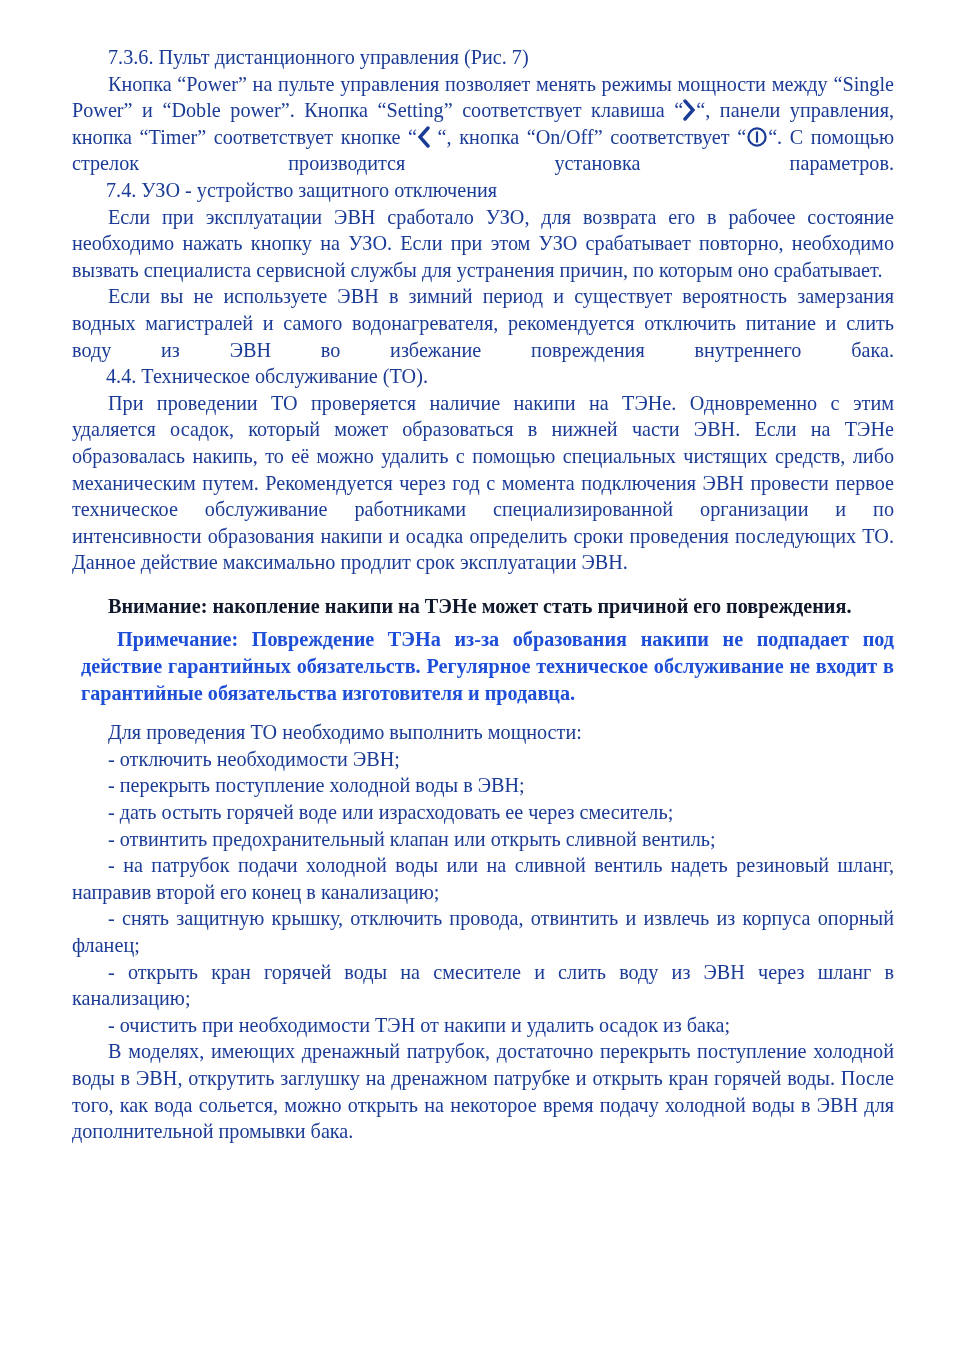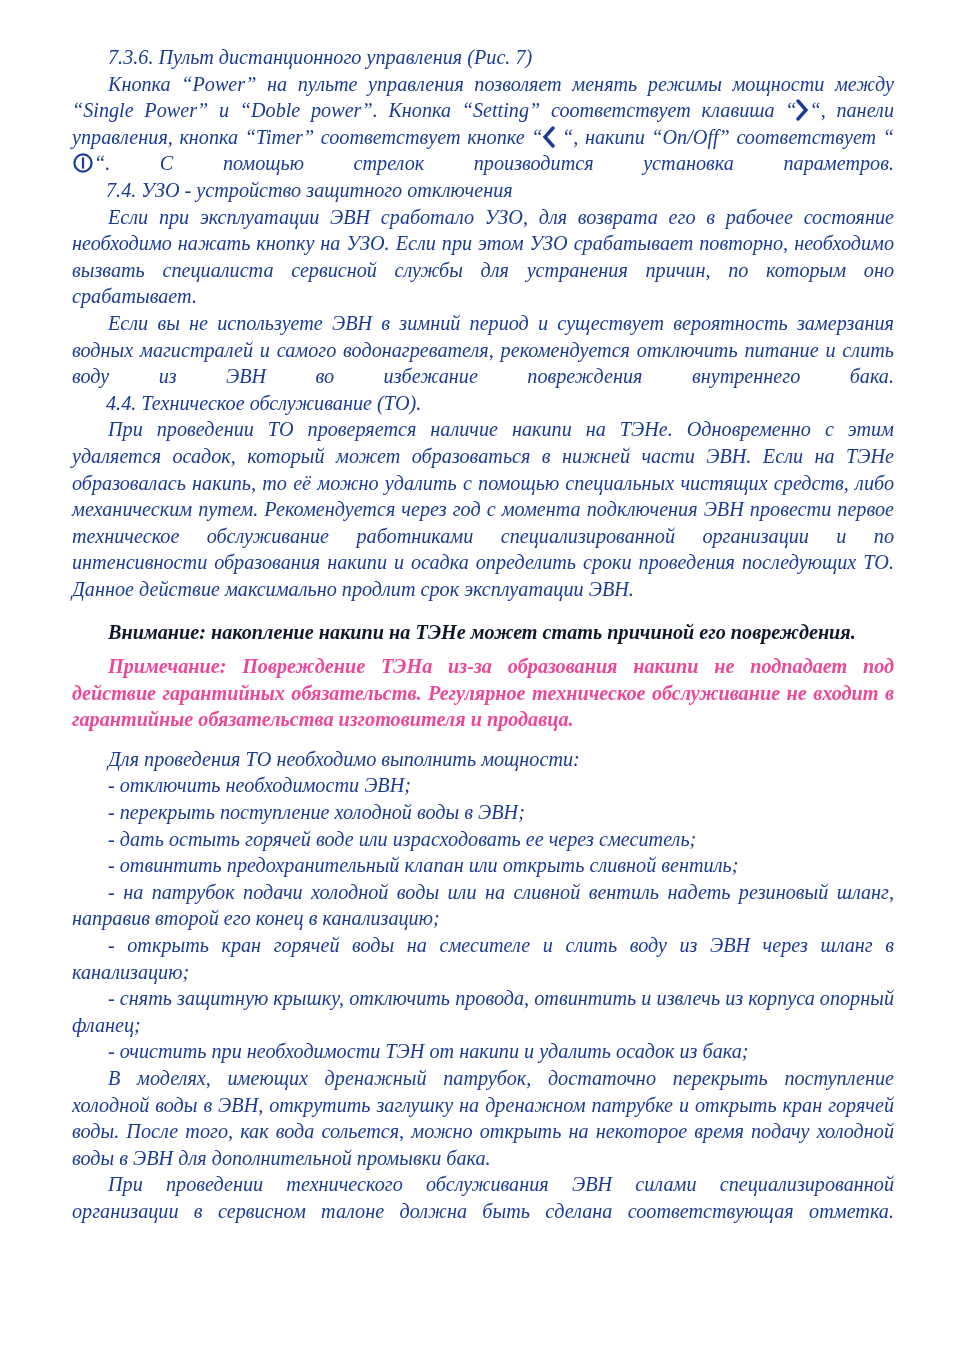--- a/index.html
+++ b/index.html
@@ -27,21 +27,20 @@
   }
   p {
     margin: 0;
     font-size: 20.2px;
     line-height: 26.6px;
     color: #1a3b96;
     text-align: justify;
     text-justify: inter-word;
     -webkit-hyphens: none;
     hyphens: none;
-    font-style: italic;
   }
   
   .head-line {
     text-align: left;
     text-indent: 36px;
   }
   .head-line-sm {
     text-align: left;
     text-indent: 34px;
   }
@@ -65,24 +64,25 @@
     text-align: justify;
   }
   
   .warn {
     color: #0f172a;
     font-weight: bold;
     text-indent: 36px;
     text-align: left;
   }
   .note {
-    color: #ec4899;
+    color: #1d4ed8;
     font-weight: bold;
     text-indent: 36px;
     text-align: justify;
+    margin-left: 9px;
   }
   .gap-sm { height: 7px; }
   .gap-md { height: 13px; }
   .gap-lg { height: 17px; }
 
   
   .glyph {
     display: inline-block;
     vertical-align: -4px;
     line-height: 0;
@@ -94,21 +94,21 @@
 
 <div class="page">
   <div class="doc-body">
 
     <p class="head-line">7.3.6. Пульт дистанционного управления (Рис. 7)</p>
 
     <p class="para-spread"><span>Кнопка “Power” на пульте управления позволяет менять режимы мощности между “Single Power” и “Doble power”. Кнопка “Setting” соответствует клавиша “</span><span class="glyph"><svg width="13" height="22" viewBox="0 0 13 22" aria-hidden="true">
             <path d="M2 2 L10 11 L2 20" fill="none" stroke="#1a3b96" stroke-width="3.4" stroke-linecap="round" stroke-linejoin="miter"></path>
           </svg></span><span>“, панели управления,  кнопка “Timer” соответствует кнопке “</span><span class="glyph"><svg width="13" height="22" viewBox="0 0 13 22" aria-hidden="true">
             <path d="M11 2 L3 11 L11 20" fill="none" stroke="#1a3b96" stroke-width="3.4" stroke-linecap="round" stroke-linejoin="miter"></path>
-          </svg></span><span> “, накипи “On/Off” соответствует “</span><span class="glyph"><svg width="22" height="22" viewBox="0 0 22 22" aria-hidden="true">
+          </svg></span><span> “, кнопка “On/Off” соответствует “</span><span class="glyph"><svg width="22" height="22" viewBox="0 0 22 22" aria-hidden="true">
             <circle cx="11" cy="11" r="8.6" fill="none" stroke="#1a3b96" stroke-width="2.2"></circle>
             <line x1="11" y1="5.4" x2="11" y2="16.6" stroke="#1a3b96" stroke-width="2.2" stroke-linecap="butt"></line>
           </svg></span><span>“. С помощью стрелок производится установка параметров.</span></p>
 
     <p class="head-line-sm">7.4. УЗО - устройство защитного отключения</p>
 
     <p class="para">Если при эксплуатации ЭВН сработало УЗО, для возврата его в рабочее состояние необходимо нажать кнопку на УЗО. Если при этом УЗО срабатывает повторно, необходимо вызвать специалиста сервисной службы для устранения причин, по которым оно срабатывает.</p>
 
     <p class="para-spread">Если вы не используете ЭВН в зимний период и существует вероятность замерзания водных магистралей  и самого водонагревателя, рекомендуется отключить питание и слить воду из ЭВН во избежание повреждения внутреннего бака.</p>
 
@@ -126,22 +126,21 @@
 
     <div class="gap-md"></div>
 
     <p class="item">Для проведения ТО  необходимо выполнить мощности:</p>
 
     <p class="item">- отключить необходимости ЭВН;</p>
     <p class="item">- перекрыть поступление холодной воды в ЭВН;</p>
     <p class="item">- дать остыть горячей воде или израсходовать ее через смеситель;</p>
     <p class="item">- отвинтить предохранительный клапан или открыть сливной вентиль;</p>
     <p class="item-just">- на патрубок подачи холодной воды или на сливной вентиль надеть резиновый шланг, направив второй его конец в канализацию;</p>
+    <p class="item-just">- снять защитную крышку, отключить провода, отвинтить и извлечь из корпуса опорный фланец;</p>
     <p class="item-just">- открыть кран горячей воды на смесителе и слить воду из ЭВН через шланг в канализацию;</p>
-    <p class="item-just">- снять защитную крышку, отключить провода, отвинтить и извлечь из корпуса опорный фланец;</p>
     <p class="item">- очистить при необходимости ТЭН от накипи и удалить осадок  из бака;</p>
 
     <p class="para">В моделях, имеющих дренажный патрубок, достаточно перекрыть поступление холодной воды в ЭВН, открутить заглушку на дренажном патрубке и  открыть кран горячей воды. После того, как вода сольется, можно открыть на некоторое время подачу холодной воды в ЭВН для дополнительной промывки бака.</p>
 
-    <p class="para-spread">При проведении технического обслуживания ЭВН силами специализированной организации в сервисном талоне должна быть сделана соответствующая отметка.</p>
 
   </div>
 </div>
 
 </body></html>

